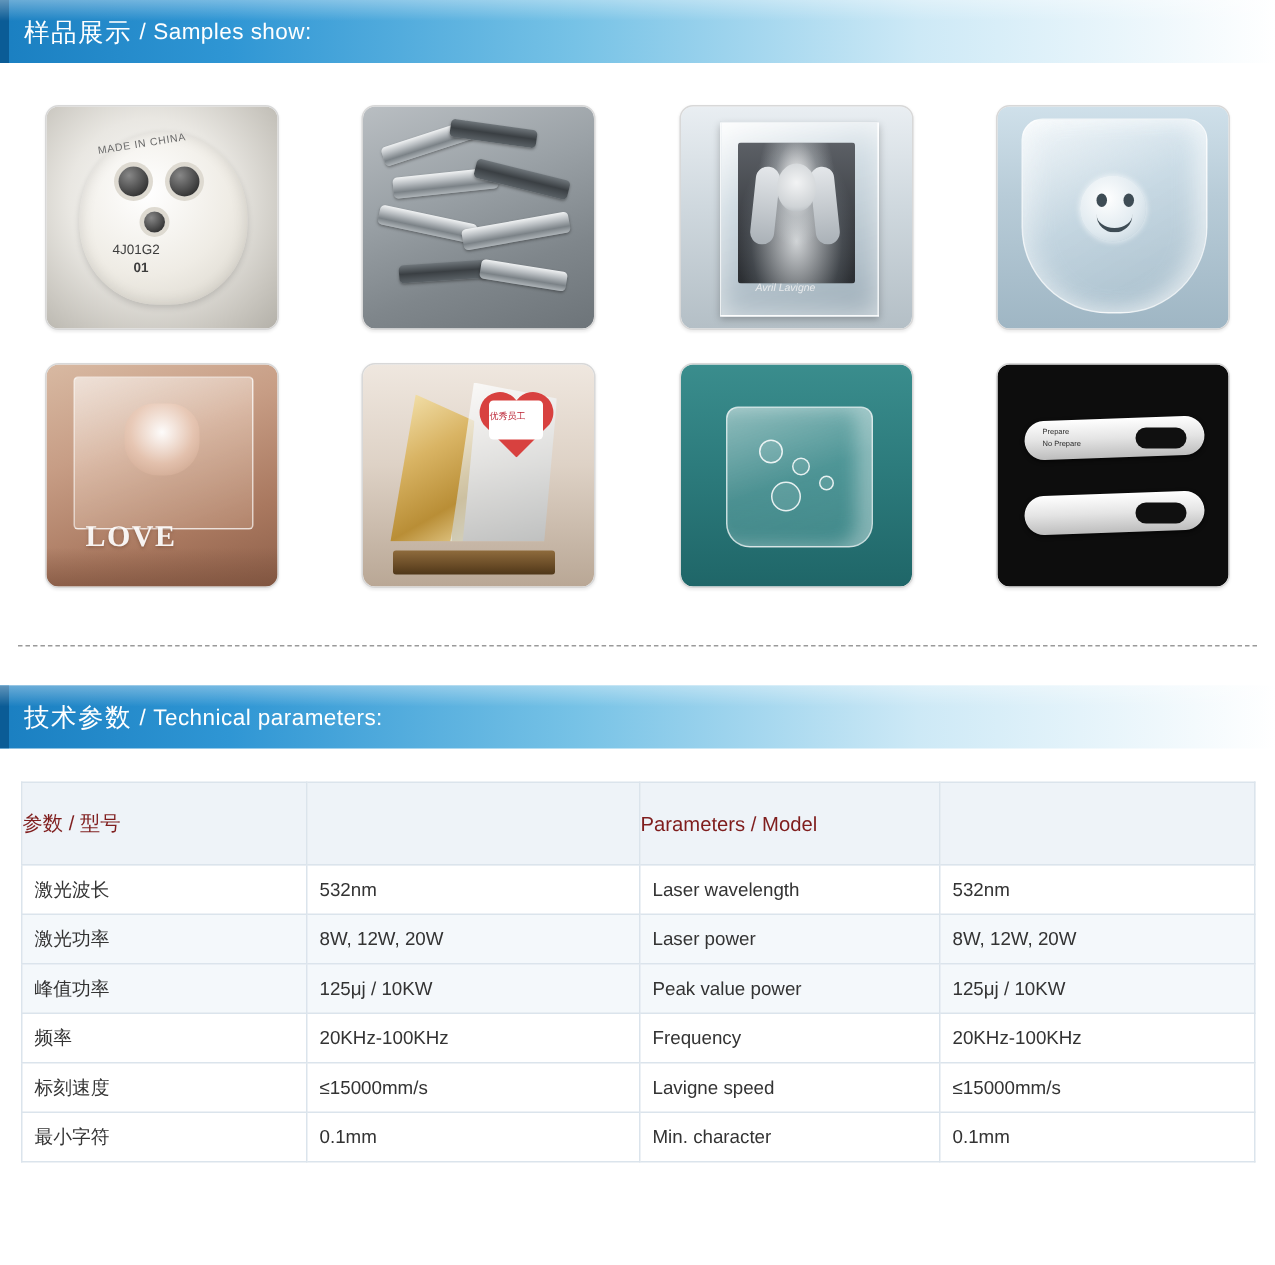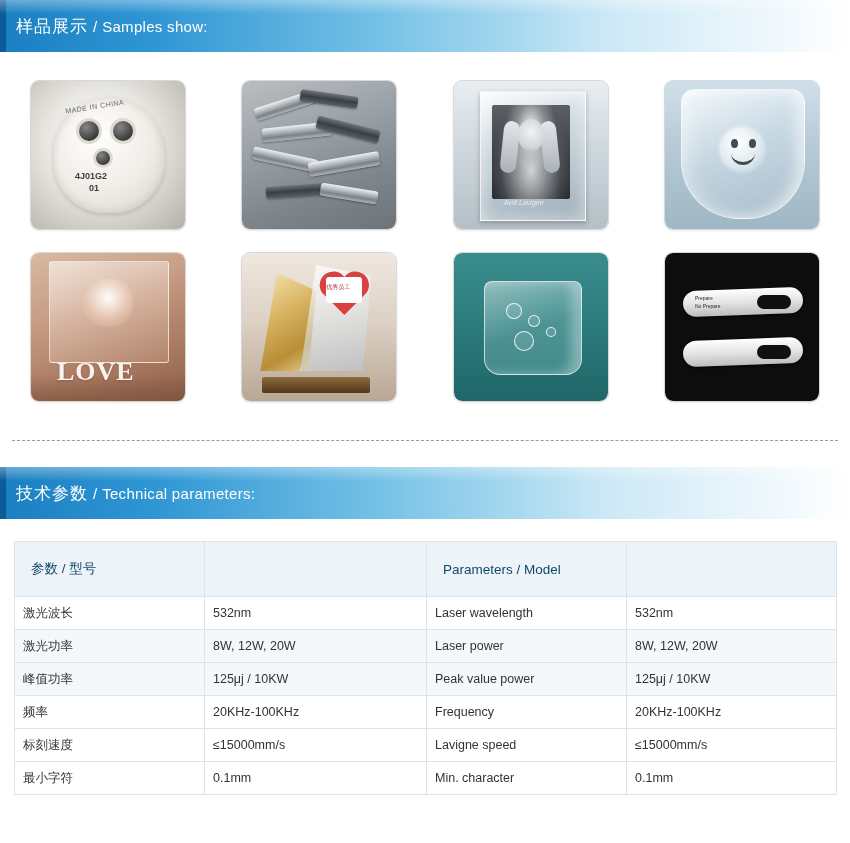--- a/index.html
+++ b/index.html
@@ -12,21 +12,21 @@
     height: 843px;
     font-family: "Liberation Sans", sans-serif;
     color: #333;
     position: relative;
     overflow: hidden;
   }
 
   
   .section-header {
     position: relative;
-    height: 52px;
+    height: 42px;
     margin: 0 0 0 0;
     background: linear-gradient(to right, #1a7fc1 0%, #2f96d4 18%, #76c2e6 45%, #cde9f6 72%, #ffffff 100%);
     display: flex;
     align-items: center;
     overflow: hidden;
   }
   .section-header .bar-accent {
     position: absolute;
     left: 0; top: 0; bottom: 0;
     width: 6px;
@@ -105,21 +105,21 @@
     background: radial-gradient(circle at 35% 30%, #888 0%, #3b3b3b 70%, #1b1b1b 100%);
     box-shadow: 0 0 0 3px #dedad1;
   }
   .ph1 .h1 { left: 48px; top: 40px; }
   .ph1 .h2 { left: 82px; top: 40px; }
   .ph1 .h3 { left: 65px; top: 70px; width: 14px; height: 14px;}
   .ph1 .txt-top {
     left: 34px; top: 22px; transform: rotate(-9deg);
     font-size: 7px; letter-spacing: 0.5px; color: #6a6a6a;
   }
-  .ph1 .txt-mid { left: 44px; top: 90px; font-size: 9px; color: #3d3d3d; font-weight: bold;}
+  .ph1 .txt-mid { left: 44px; top: 90px; font-size: 9px; color: #3d3d3d; font-weight: normal;}
   .ph1 .txt-bot { left: 58px; top: 102px; font-size: 9px; color: #3d3d3d; font-weight: bold;}
 
   
   .ph2 { background: linear-gradient(160deg, #b9bec2 0%, #9aa1a6 38%, #7f868b 70%, #6d7479 100%); }
   .ph2 .rod {
     position: absolute;
     border-radius: 3px;
     background: linear-gradient(to bottom, #f0f2f3 0%, #b7bcc0 35%, #7b8287 70%, #aeb4b8 100%);
     box-shadow: 0 1px 2px rgba(0,0,0,0.35);
   }
@@ -194,21 +194,21 @@
     border: 1px solid rgba(255,255,255,0.6);
     border-radius: 3px;
   }
   .ph5 .couple {
     position: absolute; left: 52px; top: 26px; width: 50px; height: 48px;
     border-radius: 40% 40% 46% 46%;
     background: radial-gradient(circle at 50% 40%, rgba(255,255,255,0.95) 0%, rgba(238,205,186,0.6) 55%, rgba(190,140,112,0.35) 100%);
   }
   .ph5 .lovetxt {
     position: absolute; left: 26px; top: 104px;
-    font-size: 26px; font-weight: bold; letter-spacing: 1px;
+    font-size: 20px; font-weight: bold; letter-spacing: 1px;
     color: rgba(255,255,255,0.92);
     text-shadow: 0 1px 2px rgba(120,80,60,0.6);
     font-family: "Liberation Serif", serif;
   }
   .ph5 .frame-b {
     position: absolute; left: 0; bottom: 0; width: 100%; height: 26px;
     background: linear-gradient(to top, rgba(120,78,58,0.6), rgba(120,78,58,0));
   }
 
   
@@ -303,22 +303,22 @@
     font-size: 12.5px;
     padding: 5px 8px;
     color: #333;
     height: 22px;
     vertical-align: middle;
   }
   table.params tr.head td {
     background: #eef3f8;
     font-size: 13.5px;
     height: 38px;
-    padding: 8px 16px;
-    color: #0c4a6e;
+    padding: 8px 0;
+    color: #7f1d1d;
   }
   table.params tr.alt td {
     background: #f4f8fb;
   }
   .col-a { width: 190px; }
   .col-b { width: 222px; }
   .col-c { width: 200px; }
   .col-d { width: 210px; }
   td.cell-label { padding-left: 14px; }
   td.cell-value { padding-left: 14px; }

